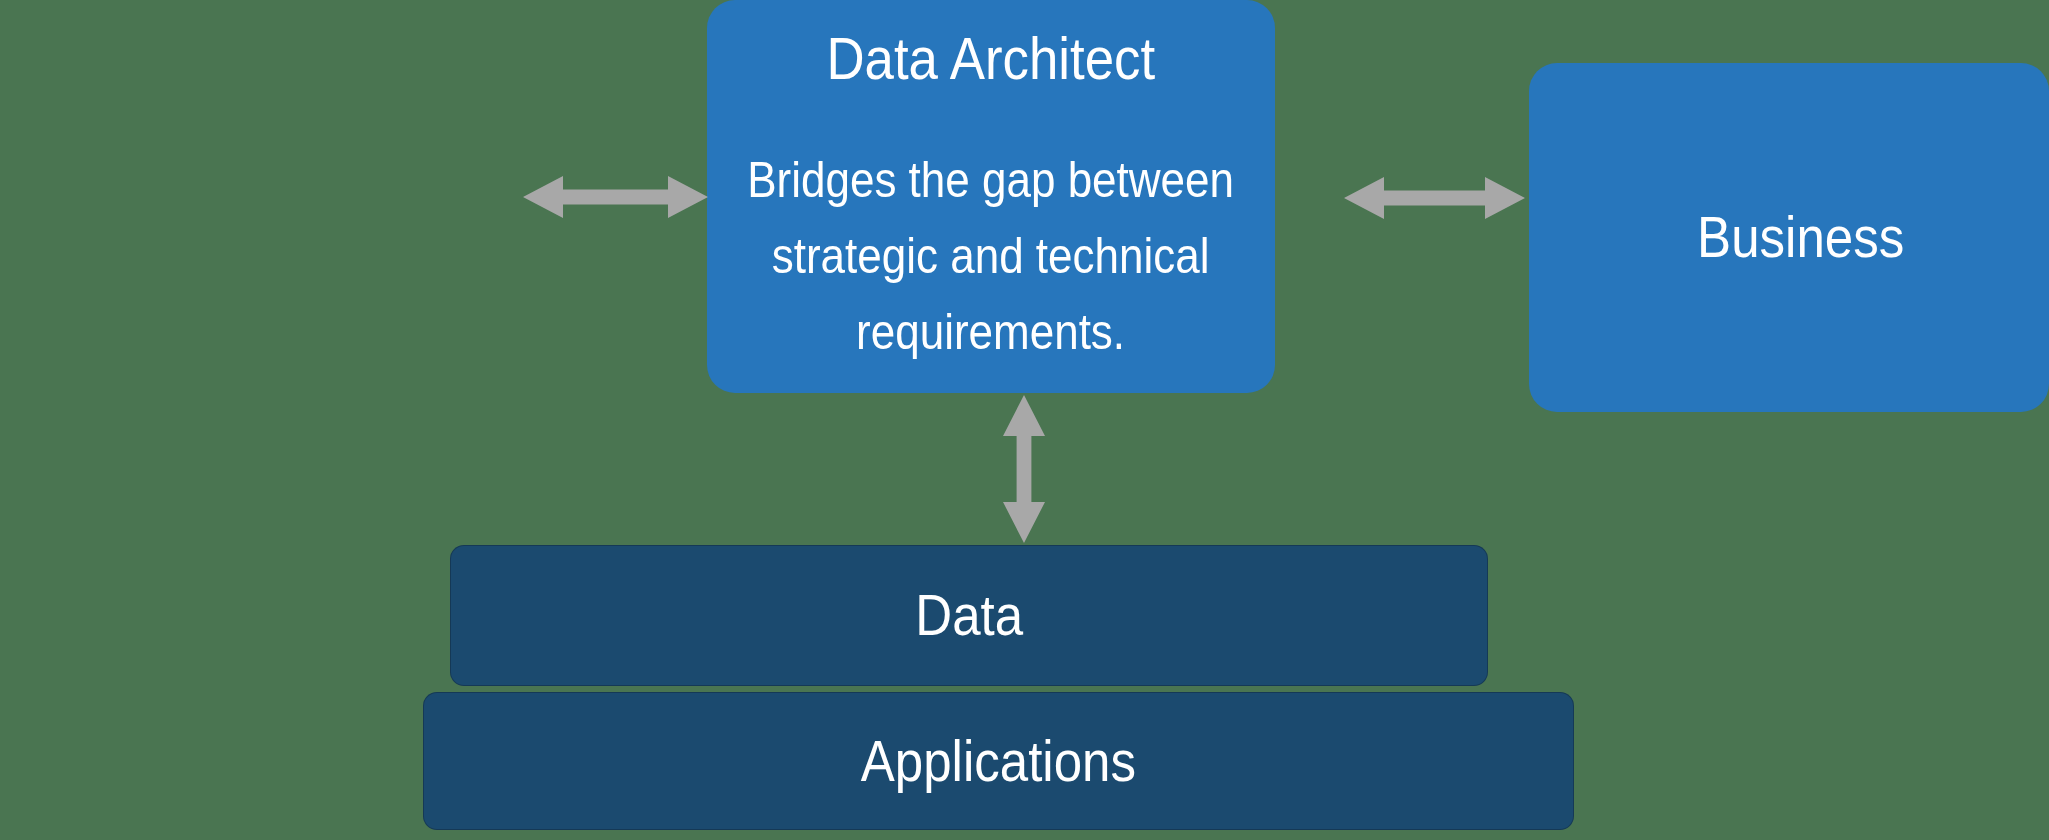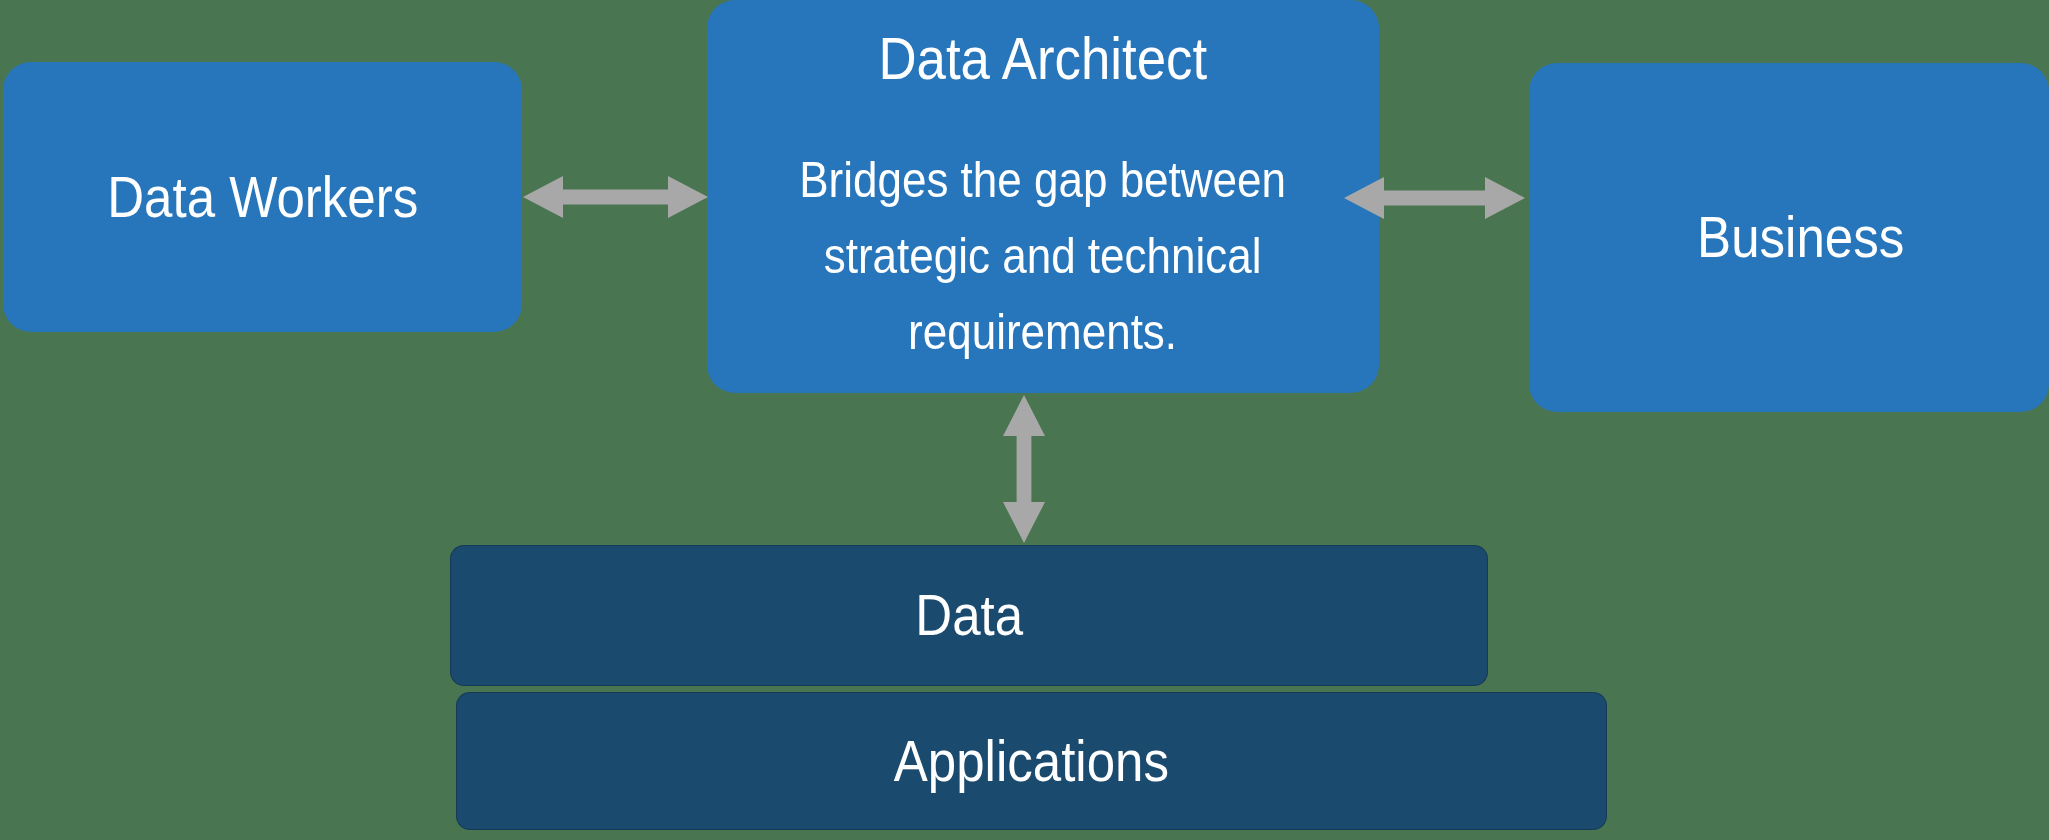--- a/index.html
+++ b/index.html
@@ -43,39 +43,36 @@
     transform-origin:50% 50%;
     white-space:nowrap;
     line-height:1.15;
   }
   .label-lg{font-size:58px;font-weight:400;}
   .title-lg{font-size:60px;font-weight:400;margin-bottom:16px;}
   .body-txt{font-size:50px;font-weight:400;}
   .body-txt .line{line-height:76px;white-space:nowrap;}
 
   #box-workers{left:3px;top:62px;width:519px;height:270px;}
-  #box-architect{left:707px;top:0px;width:672px;height:393px;gap:33px;}
+  #box-architect{left:707px;top:0px;width:568px;height:393px;gap:33px;}
   #box-business{left:1529px;top:63px;width:520px;height:349px;padding-left:24px;}
   #box-data{left:450px;top:545px;width:1038px;height:141px;}
-  #box-apps{left:456px;top:692px;width:1151px;height:138px;}
+  #box-apps{left:423px;top:692px;width:1151px;height:138px;}
 
   .arrow{position:absolute;color:var(--arrow-gray);}
   #arrow-workers{left:523px;top:175px;width:185px;height:44px;}
   #arrow-business{left:1344px;top:176px;width:181px;height:44px;}
   #arrow-data{left:1002px;top:395px;width:44px;height:148px;}
   .arrow svg{display:block;width:100%;height:100%;}
 </style>
 </head>
 <body>
 
 <div class="canvas">
 
-  <div class="box blue" id="box-workers">
-    <span class="txt label-lg">Data Workers</span>
-  </div>
 
   <div class="box blue" id="box-architect">
     <span class="txt title-lg">Data Architect</span>
     <div class="txt body-txt">
       <div class="line">Bridges the gap between</div>
       <div class="line">strategic and technical</div>
       <div class="line">requirements.</div>
     </div>
   </div>
 

